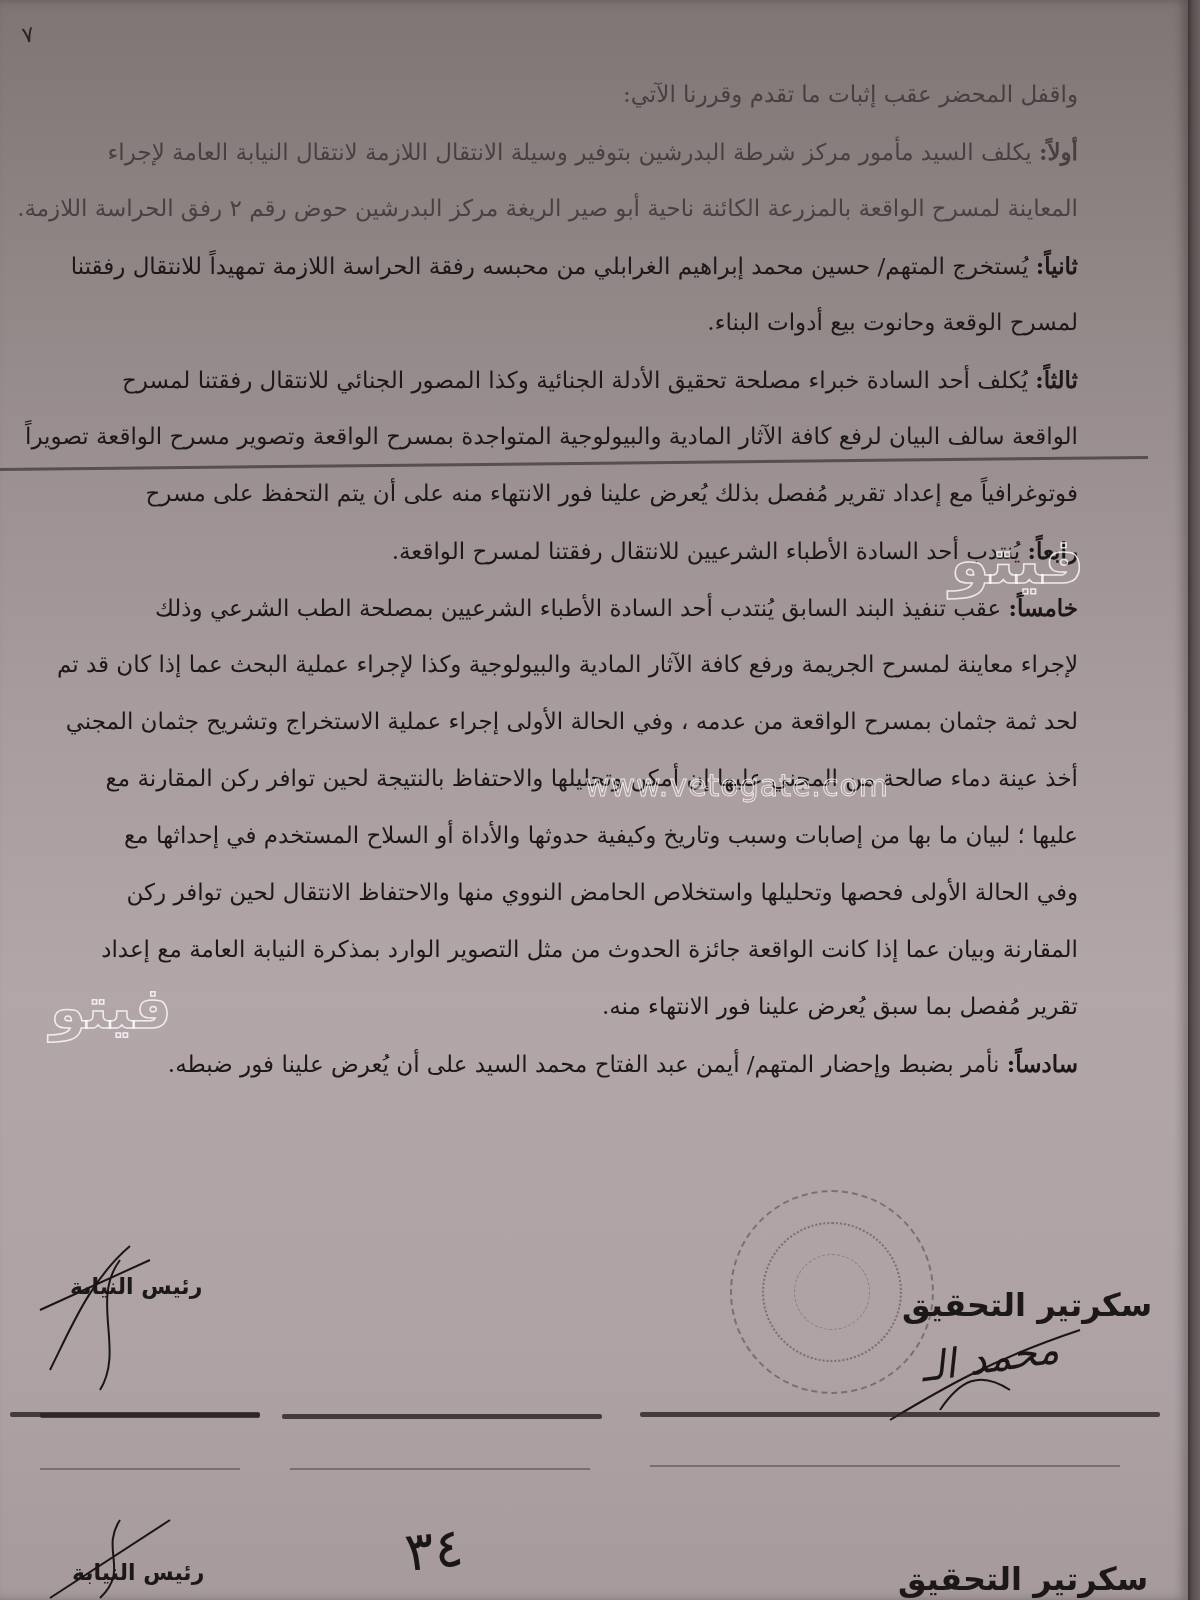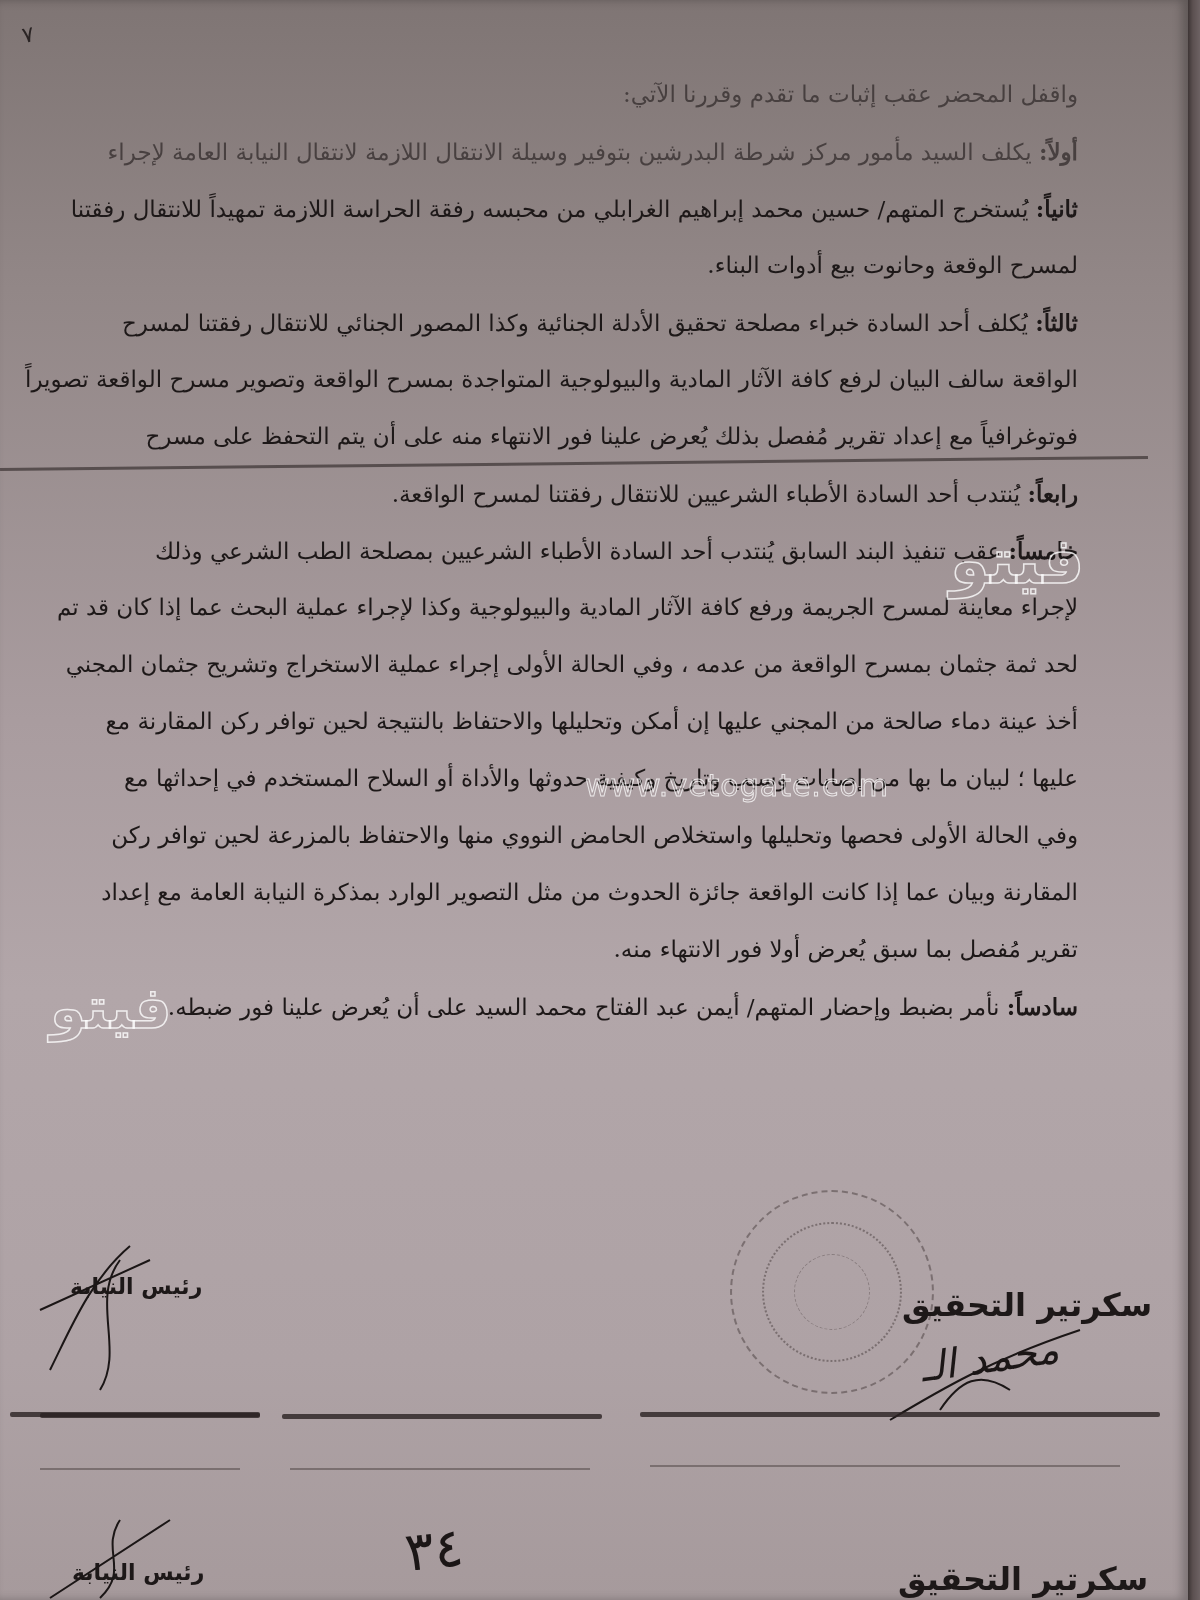--- a/index.html
+++ b/index.html
@@ -82,34 +82,35 @@
 </style>
 </head>
 <body>
 
 <div class="paper">
   <div class="corner-mark">٧</div>
 
   <div class="text-block" id="lines">
       <div class="line faded"><span>واقفل المحضر عقب إثبات ما تقدم وقررنا الآتي:</span></div>
       <div class="line faded"><span class="label">أولاً:</span><span> يكلف السيد مأمور مركز شرطة البدرشين بتوفير وسيلة الانتقال اللازمة لانتقال النيابة العامة لإجراء</span></div>
+      <div class="line faded"><span>المعاينة لمسرح الواقعة بالمزرعة الكائنة ناحية أبو صير الريغة مركز البدرشين حوض رقم ٢ رفق الحراسة اللازمة.</span></div>
       <div class="line"><span class="label">ثانياً:</span><span> يُستخرج المتهم/ حسين محمد إبراهيم الغرابلي من محبسه رفقة الحراسة اللازمة تمهيداً للانتقال رفقتنا</span></div>
       <div class="line"><span>لمسرح الوقعة وحانوت بيع أدوات البناء.</span></div>
       <div class="line"><span class="label">ثالثاً:</span><span> يُكلف أحد السادة خبراء مصلحة تحقيق الأدلة الجنائية وكذا المصور الجنائي للانتقال رفقتنا لمسرح</span></div>
       <div class="line"><span>الواقعة سالف البيان لرفع كافة الآثار المادية والبيولوجية المتواجدة بمسرح الواقعة وتصوير مسرح الواقعة تصويراً</span></div>
       <div class="line"><span>فوتوغرافياً مع إعداد تقرير مُفصل بذلك يُعرض علينا فور الانتهاء منه على أن يتم التحفظ على مسرح</span></div>
       <div class="line"><span class="label">رابعاً:</span><span> يُنتدب أحد السادة الأطباء الشرعيين للانتقال رفقتنا لمسرح الواقعة.</span></div>
       <div class="line"><span class="label">خامساً:</span><span> عقب تنفيذ البند السابق يُنتدب أحد السادة الأطباء الشرعيين بمصلحة الطب الشرعي وذلك</span></div>
       <div class="line"><span>لإجراء معاينة لمسرح الجريمة ورفع كافة الآثار المادية والبيولوجية وكذا لإجراء عملية البحث عما إذا كان قد تم</span></div>
       <div class="line"><span>لحد ثمة جثمان بمسرح الواقعة من عدمه ، وفي الحالة الأولى إجراء عملية الاستخراج وتشريح جثمان المجني</span></div>
       <div class="line"><span>أخذ عينة دماء صالحة من المجني عليها إن أمكن وتحليلها والاحتفاظ بالنتيجة لحين توافر ركن المقارنة مع</span></div>
       <div class="line"><span>عليها ؛ لبيان ما بها من إصابات وسبب وتاريخ وكيفية حدوثها والأداة أو السلاح المستخدم في إحداثها مع</span></div>
-      <div class="line"><span>وفي الحالة الأولى فحصها وتحليلها واستخلاص الحامض النووي منها والاحتفاظ بالمزرعة لحين توافر ركن</span></div>
+      <div class="line"><span>وفي الحالة الأولى فحصها وتحليلها واستخلاص الحامض النووي منها والاحتفاظ الانتقال لحين توافر ركن</span></div>
       <div class="line"><span>المقارنة وبيان عما إذا كانت الواقعة جائزة الحدوث من مثل التصوير الوارد بمذكرة النيابة العامة مع إعداد</span></div>
-      <div class="line"><span>تقرير مُفصل بما سبق يُعرض أولا فور الانتهاء منه.</span></div>
+      <div class="line"><span>تقرير مُفصل بما سبق يُعرض علينا فور الانتهاء منه.</span></div>
       <div class="line"><span class="label">سادساً:</span><span> نأمر بضبط وإحضار المتهم/ أيمن عبد الفتاح محمد السيد على أن يُعرض علينا فور ضبطه.</span></div>
     </div>
 
   <div class="hr-scribble" style="top:462px; transform: rotate(-0.6deg);"></div>
 
   <div class="watermark-url">www.vetogate.com</div>
   <div class="watermark-logo" style="left:950px; top:500px; font-size:64px;">فيتو</div>
   <div class="watermark-logo" style="left:50px; top:950px; font-size:58px;">فيتو</div>
 
   <div class="stamp"></div>

